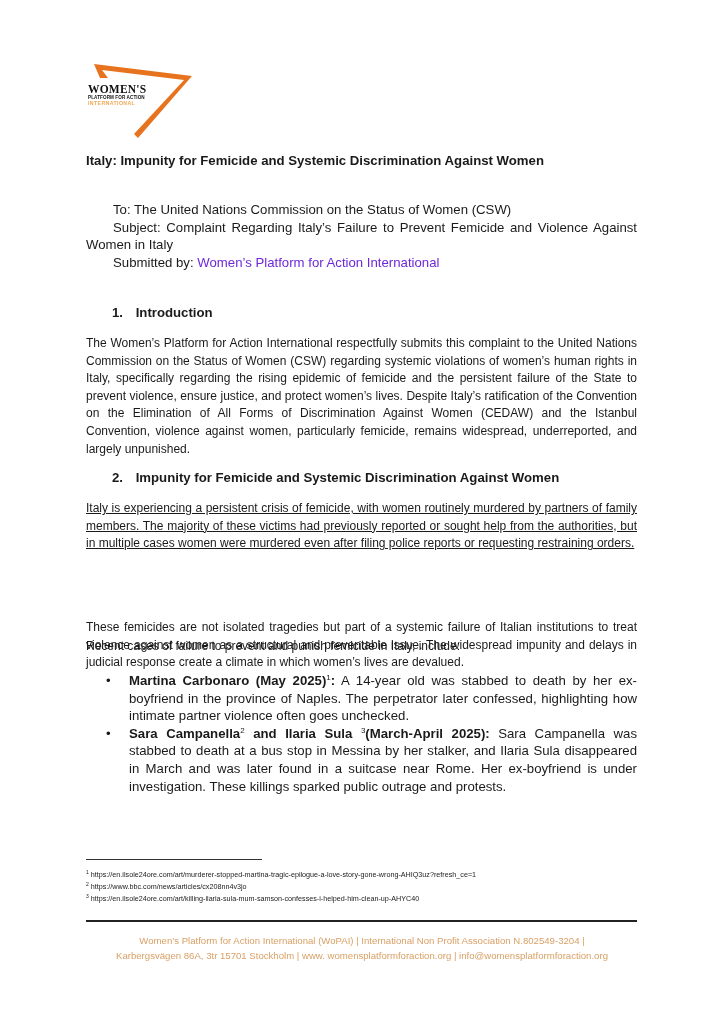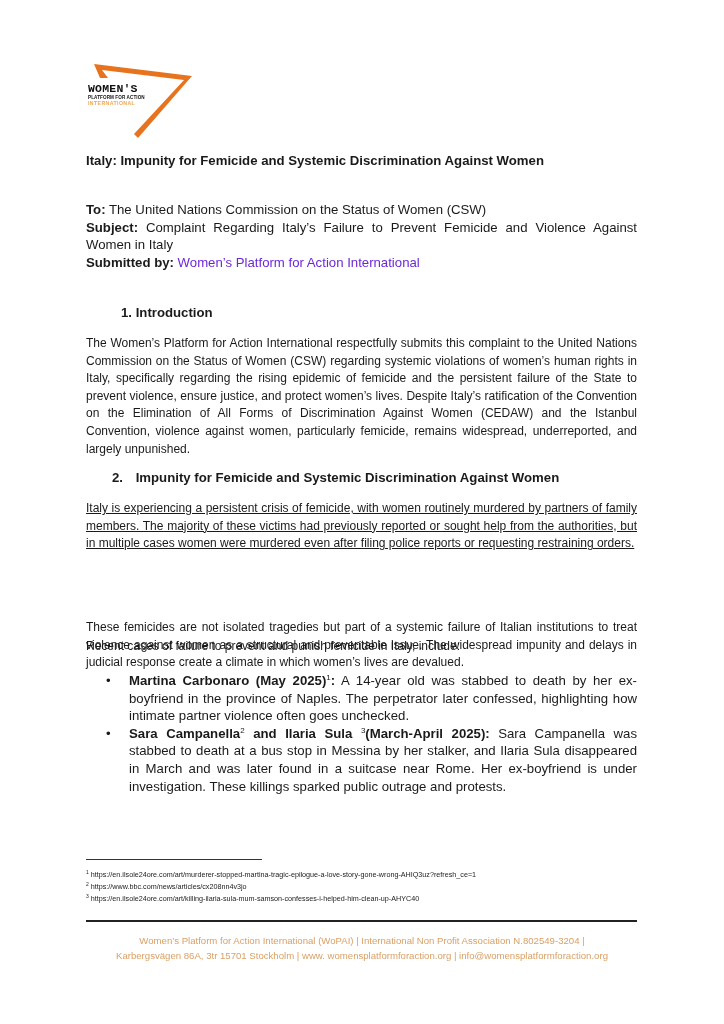--- a/index.html
+++ b/index.html
@@ -3,28 +3,28 @@
   <meta charset="utf-8">
   <style>
     html, body { margin: 0; padding: 0; background: #ffffff; }
     body {
       width: 724px; height: 1024px; position: relative; overflow: hidden;
       font-family: "Liberation Sans", sans-serif; color: #1a1a1a;
     }
     .logo { position: absolute; left: 88px; top: 58px; width: 110px; height: 82px; }
     .logo svg { position: absolute; left: 0; top: 0; }
     .logo-text { position: absolute; left: 0; top: 25px; }
-    .logo-w { font-family: Liberation Mono, monospace; font-weight: 900; font-size: 11.5px; color: #111; letter-spacing: 0.2px; line-height: 12px; }
+    .logo-w { font-family: Liberation Serif, serif; font-weight: 900; font-size: 11.5px; color: #111; letter-spacing: 0.2px; line-height: 12px; }
     .logo-p { font-weight: 700; font-size: 4.6px; color: #111; line-height: 5px; letter-spacing: 0.1px; }
     .logo-i { font-weight: 700; font-size: 5.2px; color: #f0a855; line-height: 6px; letter-spacing: 0.4px; }
 
     .content { position: absolute; left: 86px; top: 0; width: 551px; }
     .doc-title { position: absolute; top: 153px; left: 0; font-weight: 700; font-size: 13.2px; white-space: nowrap; }
     .meta { position: absolute; top: 201px; left: 0; width: 551px; font-size: 13.2px; line-height: 17.5px; text-align: justify; }
-    .meta b { font-weight: 700; }
+    .meta b { font-weight: 400; margin-left: 27px; }
     .meta .link { color: #6d28d9; }
     .h2 { position: absolute; left: 26px; font-weight: 700; font-size: 13.2px; white-space: nowrap; }
     .h2 .num { display: inline-block; width: 20px; }
     .para { position: absolute; left: 0; width: 551px; font-size: 12px; line-height: 17.6px; text-align: justify; }
     .bullets { position: absolute; left: 0; top: 672px; width: 551px; }
     .bullet { position: relative; padding-left: 43px; font-size: 13.2px; line-height: 17.6px; text-align: justify; }
     .bullet .dot { position: absolute; left: 20px; top: 0; }
     .bullet b { font-weight: 700; margin-top: 28px; }
     sup { font-size: 8px; line-height: 0; }
     .fn-rule { position: absolute; left: 86px; top: 859px; width: 176px; border-top: 1px solid #333; }
@@ -49,21 +49,21 @@
 
 <div class="content">
   <div class="doc-title">Italy: Impunity for Femicide and Systemic Discrimination Against Women</div>
 
   <div class="meta">
     <div><b>To:</b> <span>The United Nations Commission on the Status of Women (CSW)</span></div>
     <div><b>Subject:</b> <span>Complaint Regarding Italy’s Failure to Prevent Femicide and Violence Against Women in Italy</span></div>
     <div><b>Submitted by:</b> <span class="link">Women’s Platform for Action International</span></div>
   </div>
 
-  <div class="h2" style="top:305px;text-align:right;">
+  <div class="h2" style="top:305px;">
     <span class="num">1.</span>
     <span>Introduction</span>
   </div>
   <div class="para" style="top:335px;">The Women’s Platform for Action International respectfully submits this complaint to the United Nations Commission on the Status of Women (CSW) regarding systemic violations of women’s human rights in Italy, specifically regarding the rising epidemic of femicide and the persistent failure of the State to prevent violence, ensure justice, and protect women’s lives. Despite Italy’s ratification of the Convention on the Elimination of All Forms of Discrimination Against Women (CEDAW) and the Istanbul Convention, violence against women, particularly femicide, remains widespread, underreported, and largely unpunished.</div>
 
   <div class="h2" style="top:470px;">
     <span class="num">2.</span>
     <span>Impunity for Femicide and Systemic Discrimination Against Women</span>
   </div>
   <div class="para" style="top:500px;text-decoration:underline;">Italy is experiencing a persistent crisis of femicide, with women routinely murdered by partners of family members. The majority of these victims had previously reported or sought help from the authorities, but in multiple cases women were murdered even after filing police reports or requesting restraining orders.</div>

